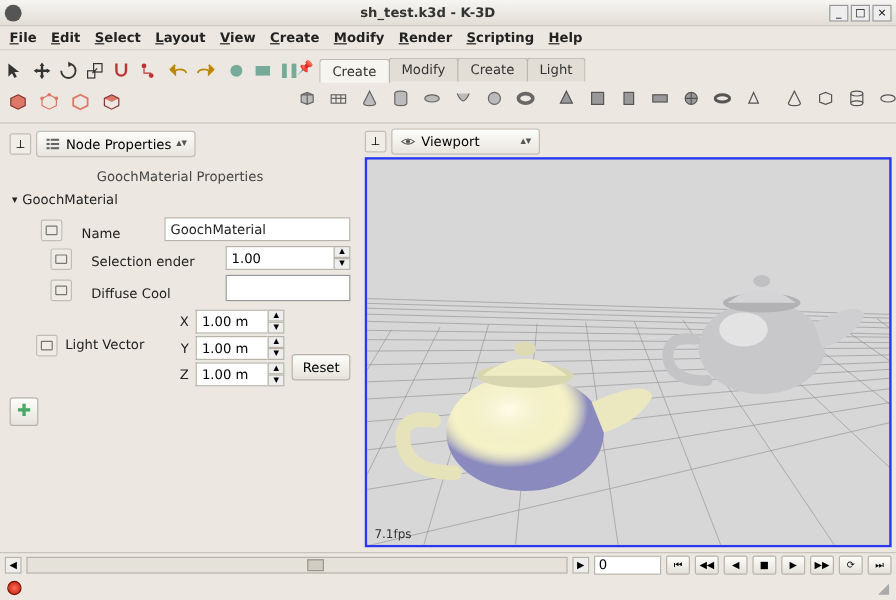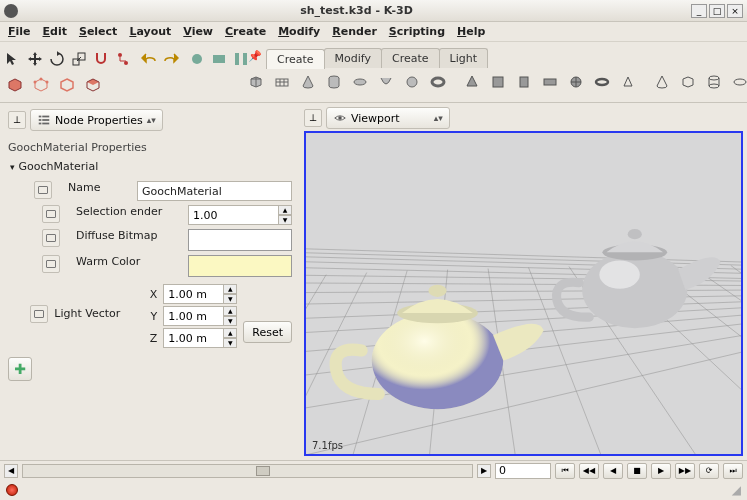--- a/index.html
+++ b/index.html
@@ -26,24 +26,24 @@
 .tab.active { background: #f7f5f0; font-weight: normal; position: relative; top: 1px; }
 .bigtoolrow { display: flex; align-items: center; gap: 2px; padding: 2px 0; flex-wrap: nowrap; }
 .bigtoolrow .toolbtn { width: 24px; height: 24px; }
 
 .mainarea { flex: 1; display: flex; overflow: hidden; }
 .leftpanel { width: 300px; padding: 6px 8px; display: flex; flex-direction: column; }
 .panelheader { display: flex; align-items: center; gap: 4px; margin-bottom: 6px; }
 .pinbtn { width: 18px; height: 18px; border: 1px solid #c2beb5; border-radius: 2px; background: #f0ede6; display:flex; align-items:center; justify-content:center; cursor:pointer; font-size:10px; }
 .combobtn { height: 22px; border: 1px solid #c2beb5; border-radius: 3px; background: linear-gradient(#fdfdfb,#e8e5dd); display: flex; align-items: center; padding: 0 6px; gap: 4px; cursor: pointer; }
 .combobtn .arrows { font-size: 9px; color: #555; }
-.sectiontitle { color: #444; padding: 4px 0; }
+.sectiontitle { color: #444; padding: 4px 0; text-align: center; }
 .treehead { display: flex; align-items: center; gap: 4px; padding: 2px 0 6px 2px; font-weight: normal; color: #222; cursor: pointer; }
 .treehead .tri { font-size: 9px; }
-.proprow { display: flex; align-items: flex-start; gap: 16px; padding: 2px 0; }
+.proprow { display: flex; align-items: flex-end; gap: 16px; padding: 2px 0; }
 .plugicon { width: 18px; height: 18px; border: 1px solid #c2beb5; border-radius: 2px; background: #efece5; display:flex; align-items:center; justify-content:center; flex-shrink:0; }
 .plugicon::before { content:""; width:8px; height:6px; border:1px solid #777; border-radius:1px; }
 .proplabel { width: 96px; color: #222; }
 .propinput { flex: 1; height: 20px; border: 1px solid #b8b4aa; background: #fff; padding: 0 4px; color: #222; }
 .colorwell { flex: 1; height: 22px; border: 1px solid #999; cursor:pointer; }
 .spinnerbox { display: flex; align-items: stretch; }
 .spinnerbox input { width: 60px; height: 20px; border: 1px solid #b8b4aa; border-right: none; background:#fff; padding:0 4px; }
 .spinbtns { width: 14px; display: flex; flex-direction: column; }
 .spinbtns div { flex:1; border:1px solid #b8b4aa; background:#eee; font-size:6px; text-align:center; cursor:pointer; line-height:8px; }
 .vecrow { display:flex; align-items:center; gap:6px; padding:1px 0; }
@@ -341,28 +341,22 @@
         <input style="flex: 1 1 0%;" value="1.00">
         <div class="spinbtns">
             <div>▲</div>
             <div>▼</div>
           </div>
       </div>
     </div>
     <div class="proprow">
       <div style="width:18px"></div>
       <div class="plugicon"></div>
-      <div class="proplabel">Diffuse Bitmap</div>
+      <div class="proplabel">Diffuse Cool</div>
       <div class="colorwell" id="diffuseWell" style="background: rgb(255, 255, 255);"></div>
-    </div>
-    <div class="proprow">
-      <div style="width:18px"></div>
-      <div class="plugicon"></div>
-      <div class="proplabel">Warm Color</div>
-      <div class="colorwell" id="warmWell" style="background: rgb(251, 248, 194);"></div>
     </div>
 
     <div style="display:flex; align-items:flex-start; gap:6px; margin-top:4px;">
       <div style="width:18px"></div>
       <div class="plugicon" style="margin-top:22px"></div>
       <div class="proplabel" style="margin-top:24px">Light Vector</div>
       <div>
         <div class="vecrow">
           <span class="axis">X</span>
           <div class="spinnerbox">

